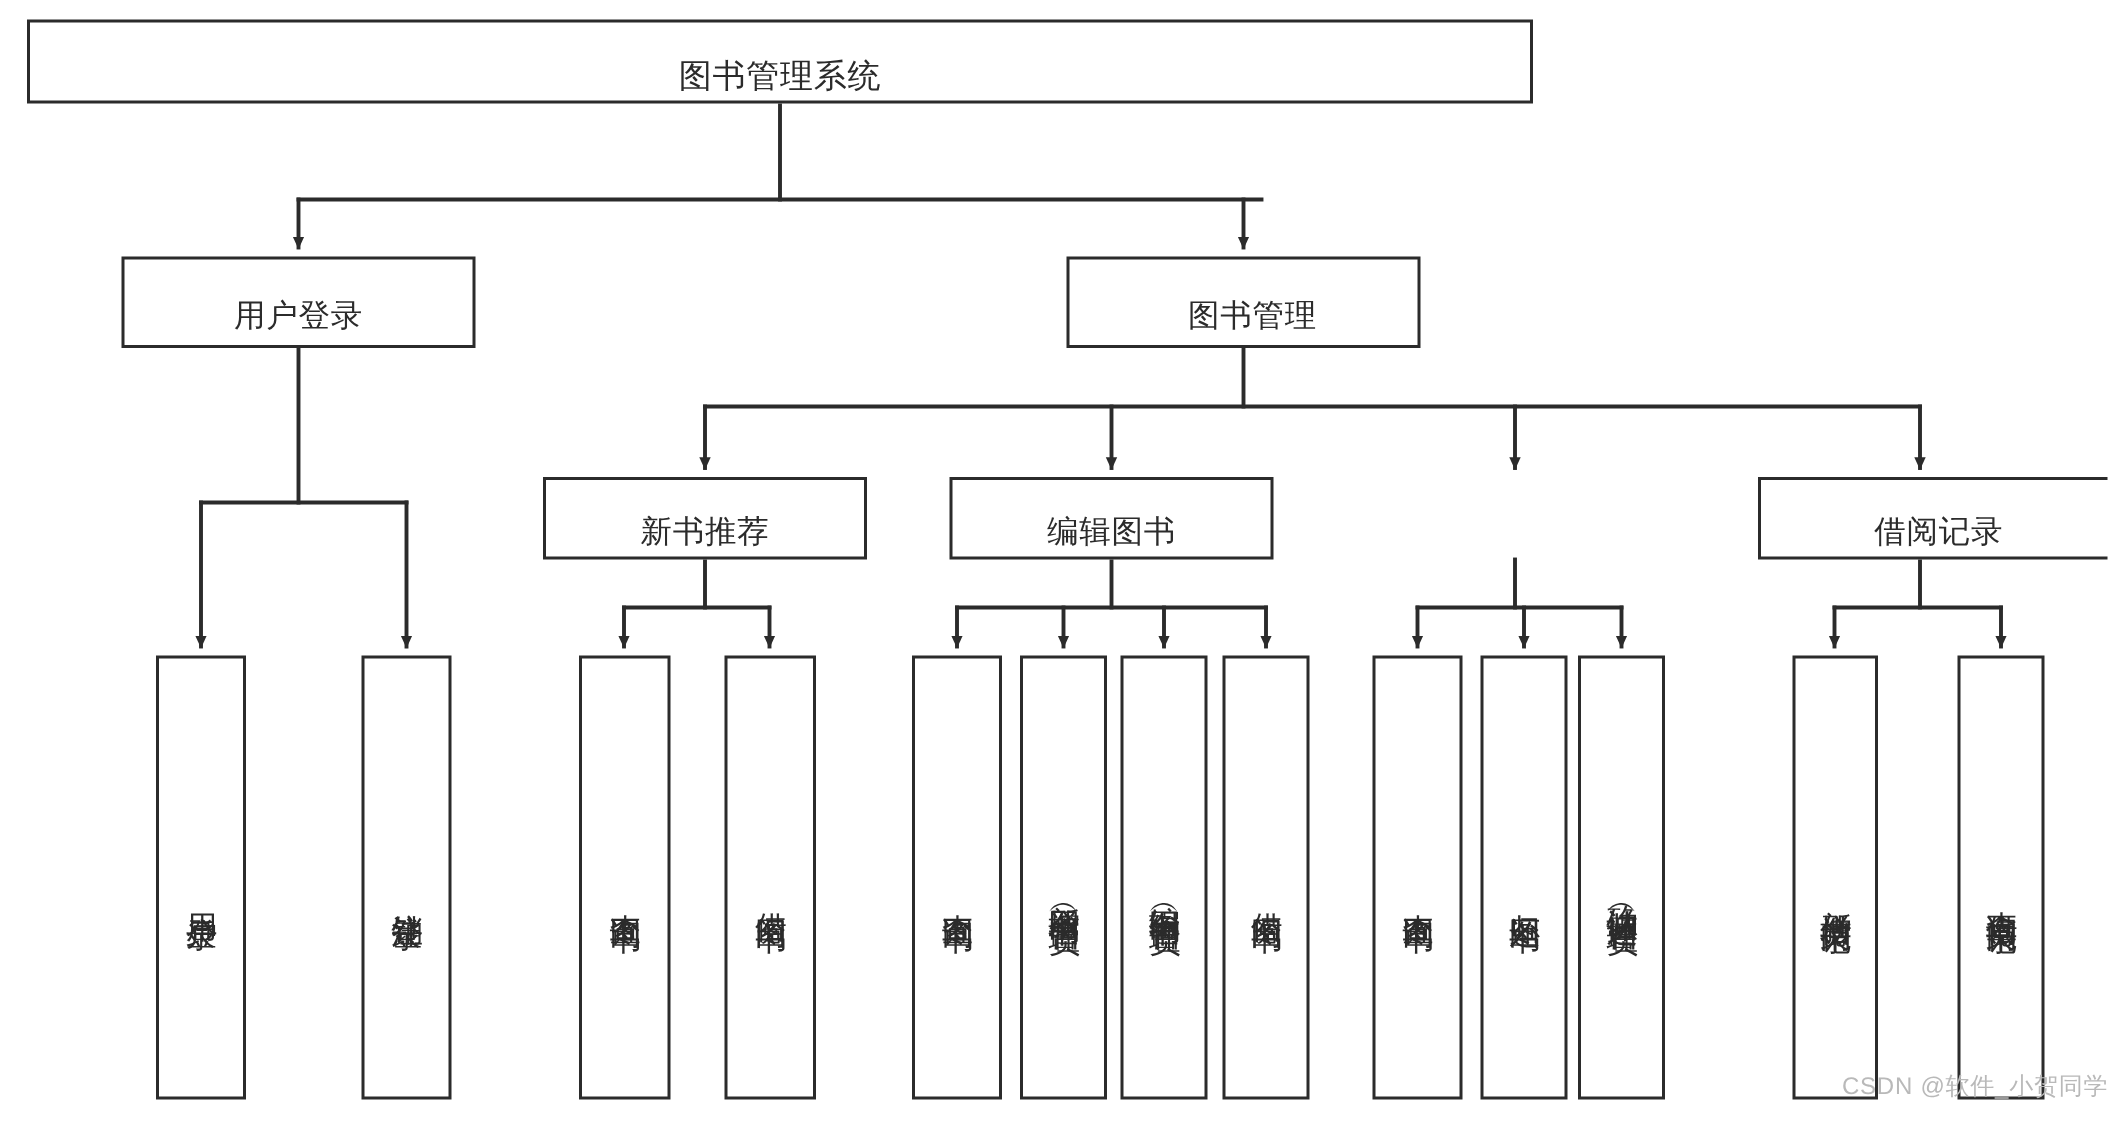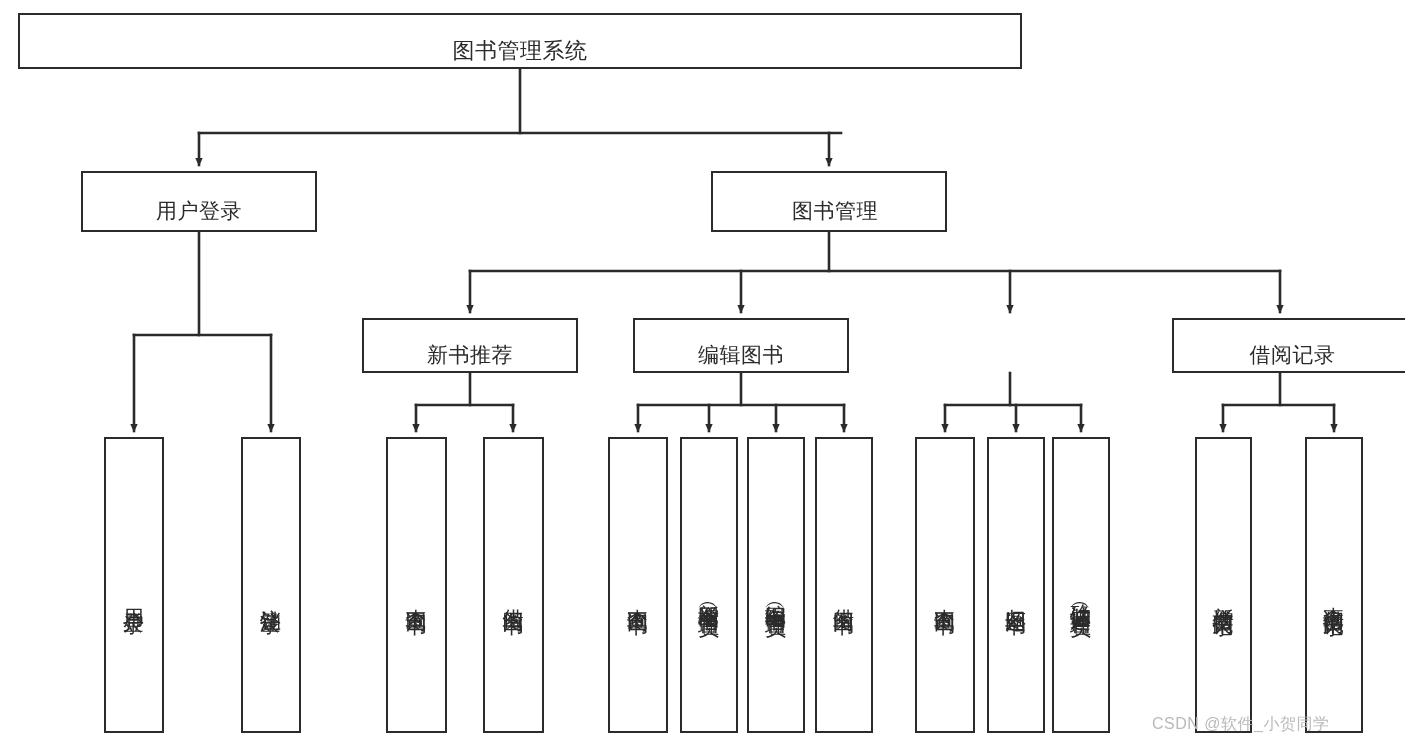--- a/index.html
+++ b/index.html
@@ -59,21 +59,21 @@
   .node.vertical .node-label {
     writing-mode: vertical-rl;
     text-orientation: upright;
     font-size: 21px;
     letter-spacing: 2px;
     line-height: 1;
     max-height: 100%;
   }
   #watermark {
     position: absolute;
-    left: 1152px;
+    left: 1228px;
     top: 714px;
     font-size: 16px;
     color: #b9b9b9;
     letter-spacing: 0.5px;
     white-space: pre;
     user-select: none;
     text-align: right;
   }
 </style>
 </head>

